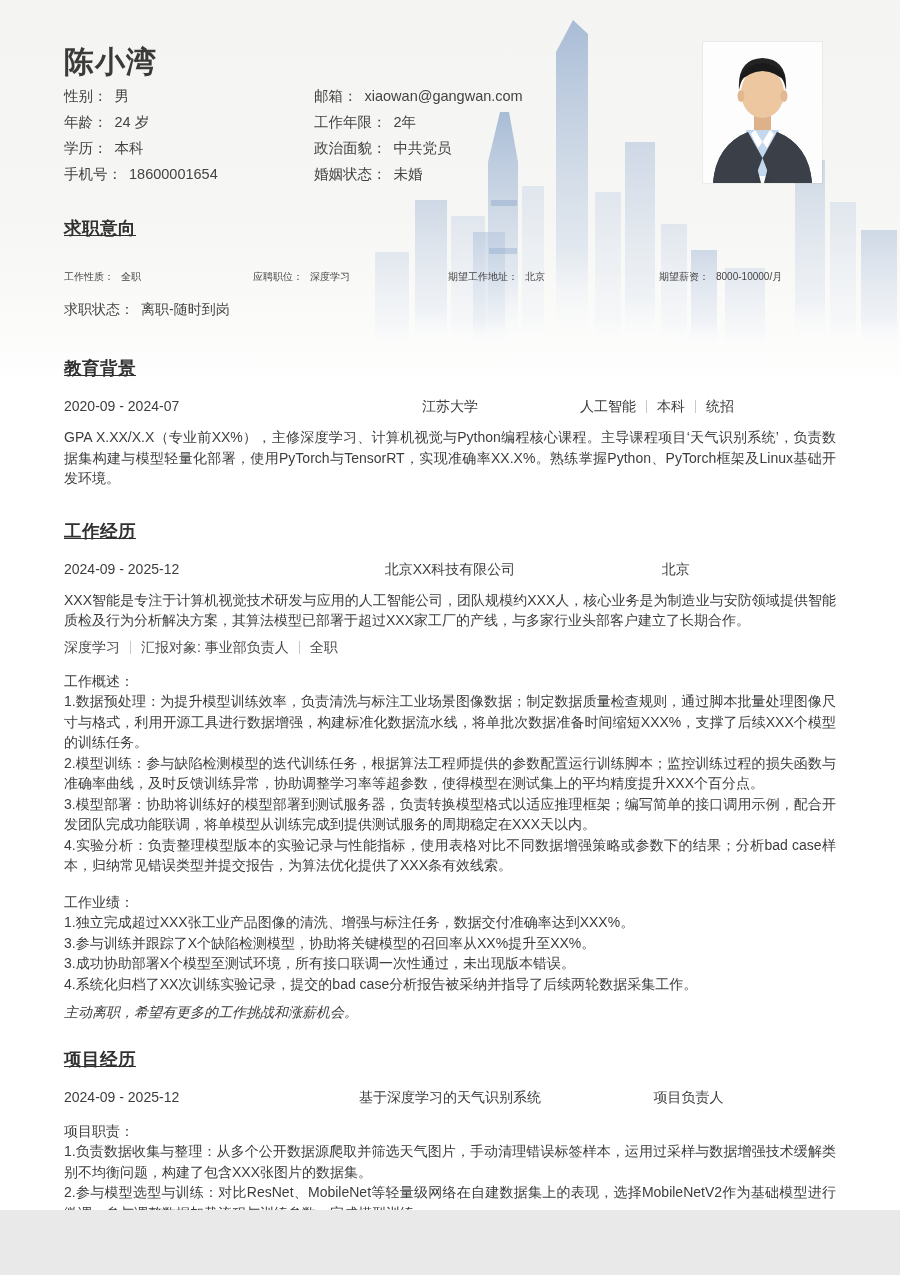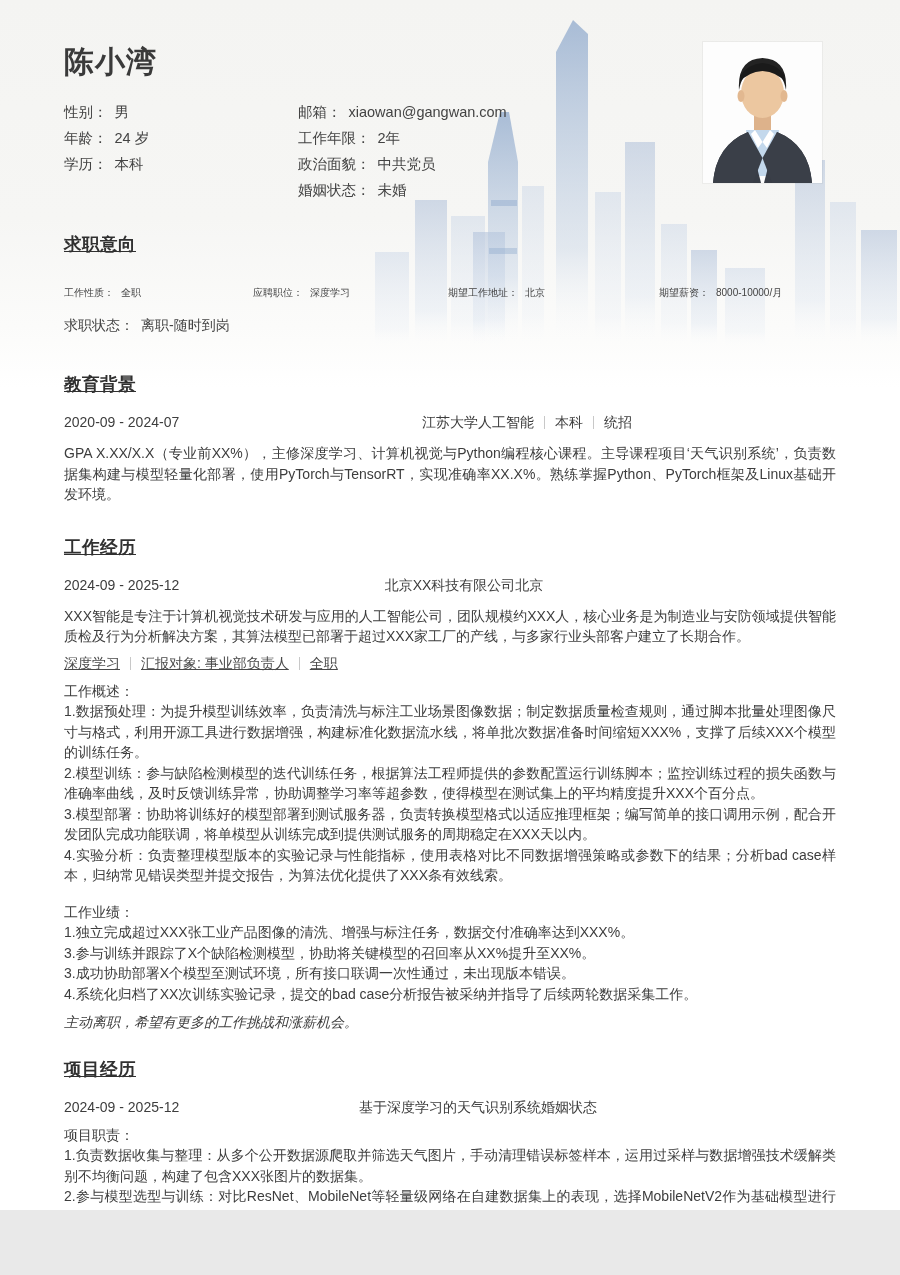--- a/index.html
+++ b/index.html
@@ -13,42 +13,42 @@
   .skyline { position:absolute; left:375px; top:0; width:525px; height:348px; z-index:0; pointer-events:none; }
   .content { position:relative; z-index:1; padding:0 64px; }
   .photo {
     position:absolute; left:703px; top:42px; width:119px; height:141px; z-index:2;
     background:#fdfdfd; box-shadow:0 0 0 1px rgba(0,0,0,0.04);
   }
   .photo svg { display:block; width:100%; height:100%; }
 
   .name { padding-top:42px; font-size:30px; font-weight:bold; color:#3a3a3a; letter-spacing:1px; }
 
-  .info-grid { margin-top:16px; display:grid; grid-template-columns:234px auto; column-gap:0; }
+  .info-grid { display:grid; grid-template-columns:234px auto; column-gap:16px; }
   .info-col { display:flex; flex-direction:column; }
   .info-row { height:26px; line-height:26px; font-size:14.5px; color:#434343; white-space:nowrap; }
   .info-row .val { margin-left:7px; }
 
   .section-title { font-size:17.5px; font-weight:bold; color:#303030; letter-spacing:0.5px;text-decoration:underline; }
   .sec-intent { margin-top:29px; }
   .intent-row1 { margin-top:30px; display:grid; grid-template-columns:189px 195px 211px 1fr; font-size:10px; color:#434343; }
   .intent-row2 { margin-top:17px; font-size:14px; color:#434343; }
   .pair .val { margin-left:7px; }
 
   .sec-edu { margin-top:37px; }
   .triple-row { margin-top:18px; display:grid; grid-template-columns:1fr auto 1fr; align-items:baseline; font-size:14px; color:#3d3d3d; }
   .triple-row .left  { text-align:left; white-space:nowrap; }
   .triple-row .mid   { text-align:left; white-space:nowrap; }
-  .triple-row .right { text-align:left; white-space:nowrap; }
+  .triple-row .right { text-align:center; white-space:nowrap; }
   .vsep { display:inline-block; width:1px; height:13px; background:#c8c8c8; margin:0 10px; vertical-align:-2px; }
   .para { margin-top:11px; font-size:14px; line-height:20.5px; color:#3d3d3d; text-align:justify; }
 
   .sec-work { margin-top:30px; }
-  .tags-line { margin-top:8px; font-size:14px; color:#4a4a4a;text-decoration:underline; }
-  .block { margin-top:8px; font-size:14px; line-height:20.5px; color:#3d3d3d; }
+  .tags-line { margin-top:8px; font-size:14px; color:#4a4a4a; }
+  .block { margin-top:14px; font-size:14px; line-height:20.5px; color:#3d3d3d; }
   .block .item { text-align:justify; }
   .block2 { margin-top:16px; font-size:14px; line-height:20.5px; color:#3d3d3d; }
   .leave { margin-top:8px; font-size:14px; line-height:20.5px; color:#3d3d3d;font-style:italic; }
 
   .sec-proj { margin-top:24px; }
 </style>
 </head>
 <body>
 
 <div class="page">
@@ -113,20 +113,21 @@
 
   <div class="content">
 
     <div class="name">陈小湾</div>
 
     <div class="info-grid">
       <div class="info-col">
         <div class="info-row"><span>性别：</span><span class="val">男</span></div>
         <div class="info-row"><span>年龄：</span><span class="val">24 岁</span></div>
         <div class="info-row"><span>学历：</span><span class="val">本科</span></div>
+        <div class="info-row"><span>手机号：</span><span class="val">18600001654</span></div>
       </div>
       <div class="info-col">
         <div class="info-row"><span>邮箱：</span><span class="val">xiaowan@gangwan.com</span></div>
         <div class="info-row"><span>工作年限：</span><span class="val">2年</span></div>
         <div class="info-row"><span>政治面貌：</span><span class="val">中共党员</span></div>
         <div class="info-row"><span>婚姻状态：</span><span class="val">未婚</span></div>
       </div>
     </div>
 
     <div class="sec-intent">
@@ -177,21 +178,21 @@
       </div>
 
       <div class="leave">主动离职，希望有更多的工作挑战和涨薪机会。</div>
     </div>
 
     <div class="sec-proj">
       <div class="section-title">项目经历</div>
       <div class="triple-row">
         <div class="left">2024-09 - 2025-12</div>
         <div class="mid">基于深度学习的天气识别系统</div>
-        <div class="right">婚姻状态</div>
+        <div class="right">项目负责人</div>
       </div>
       <div class="block">
         <div>项目职责：</div>
         <div class="item">1.负责数据收集与整理：从多个公开数据源爬取并筛选天气图片，手动清理错误标签样本，运用过采样与数据增强技术缓解类别不均衡问题，构建了包含XXX张图片的数据集。</div>
         <div class="item">2.参与模型选型与训练：对比ResNet、MobileNet等轻量级网络在自建数据集上的表现，选择MobileNetV2作为基础模型进行微调；参与调整数据加载流程与训练参数，完成模型训练。</div>
       </div>
     </div>
 
   </div>
 </div>

